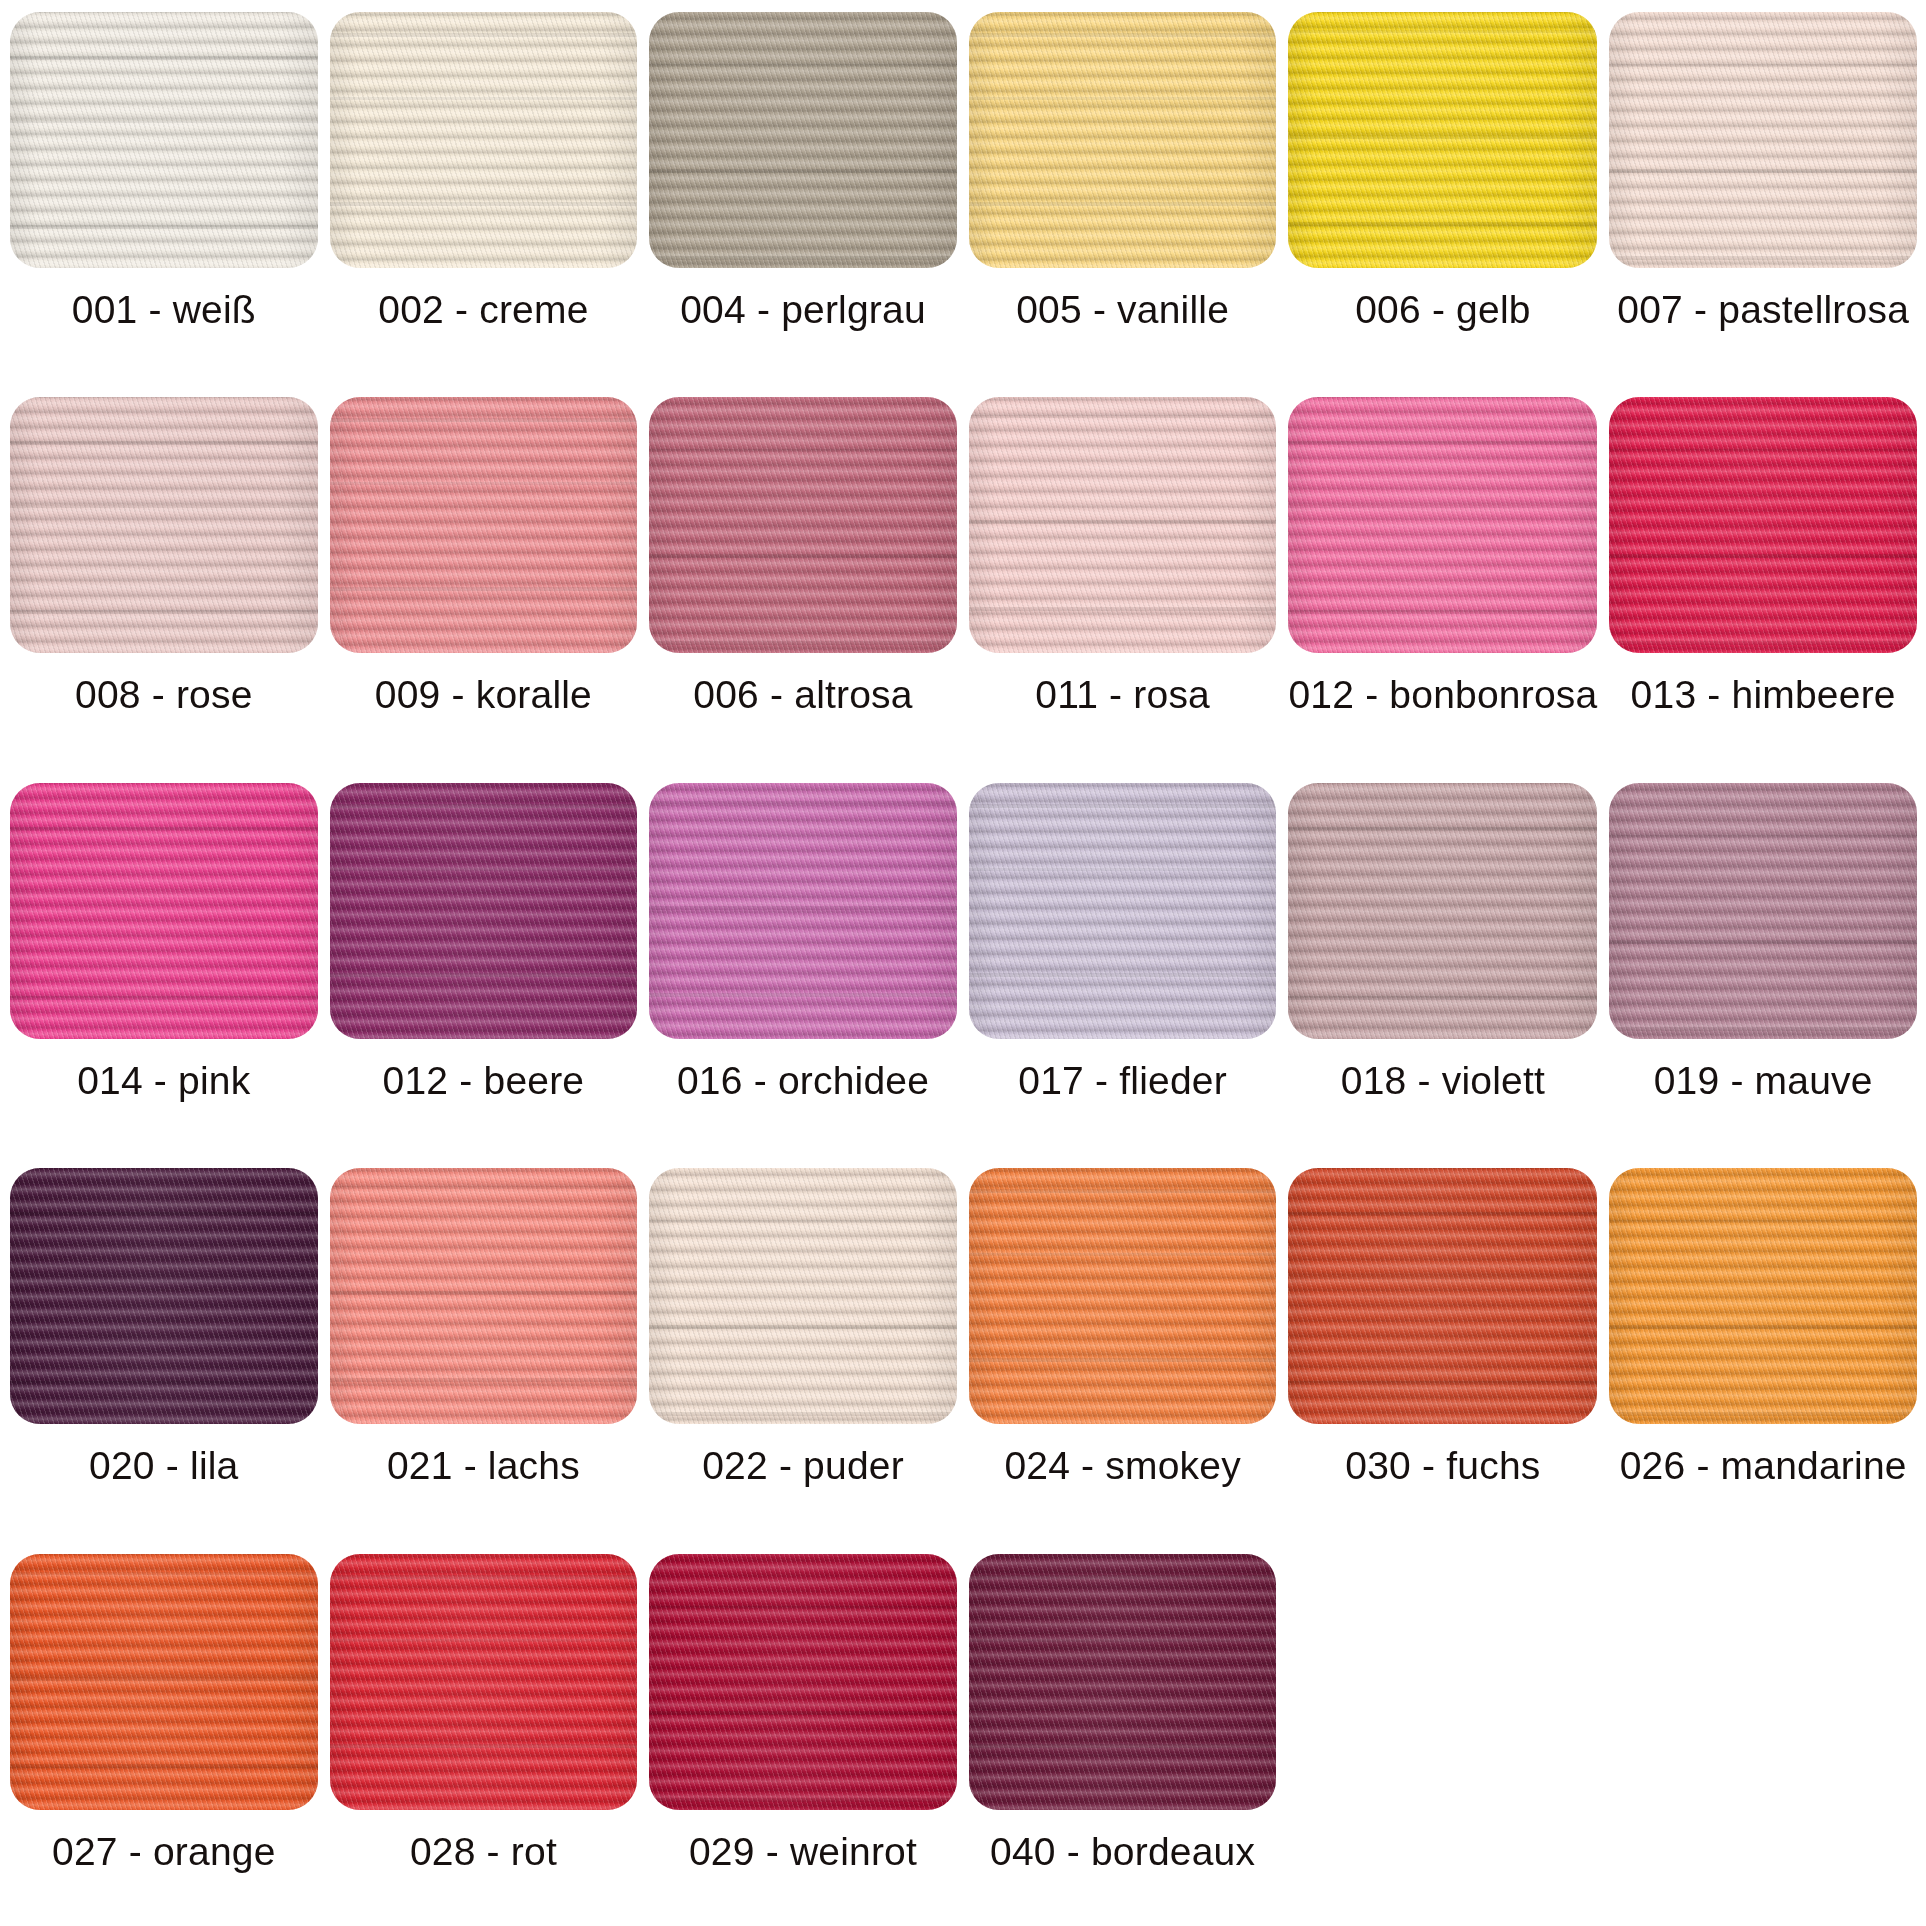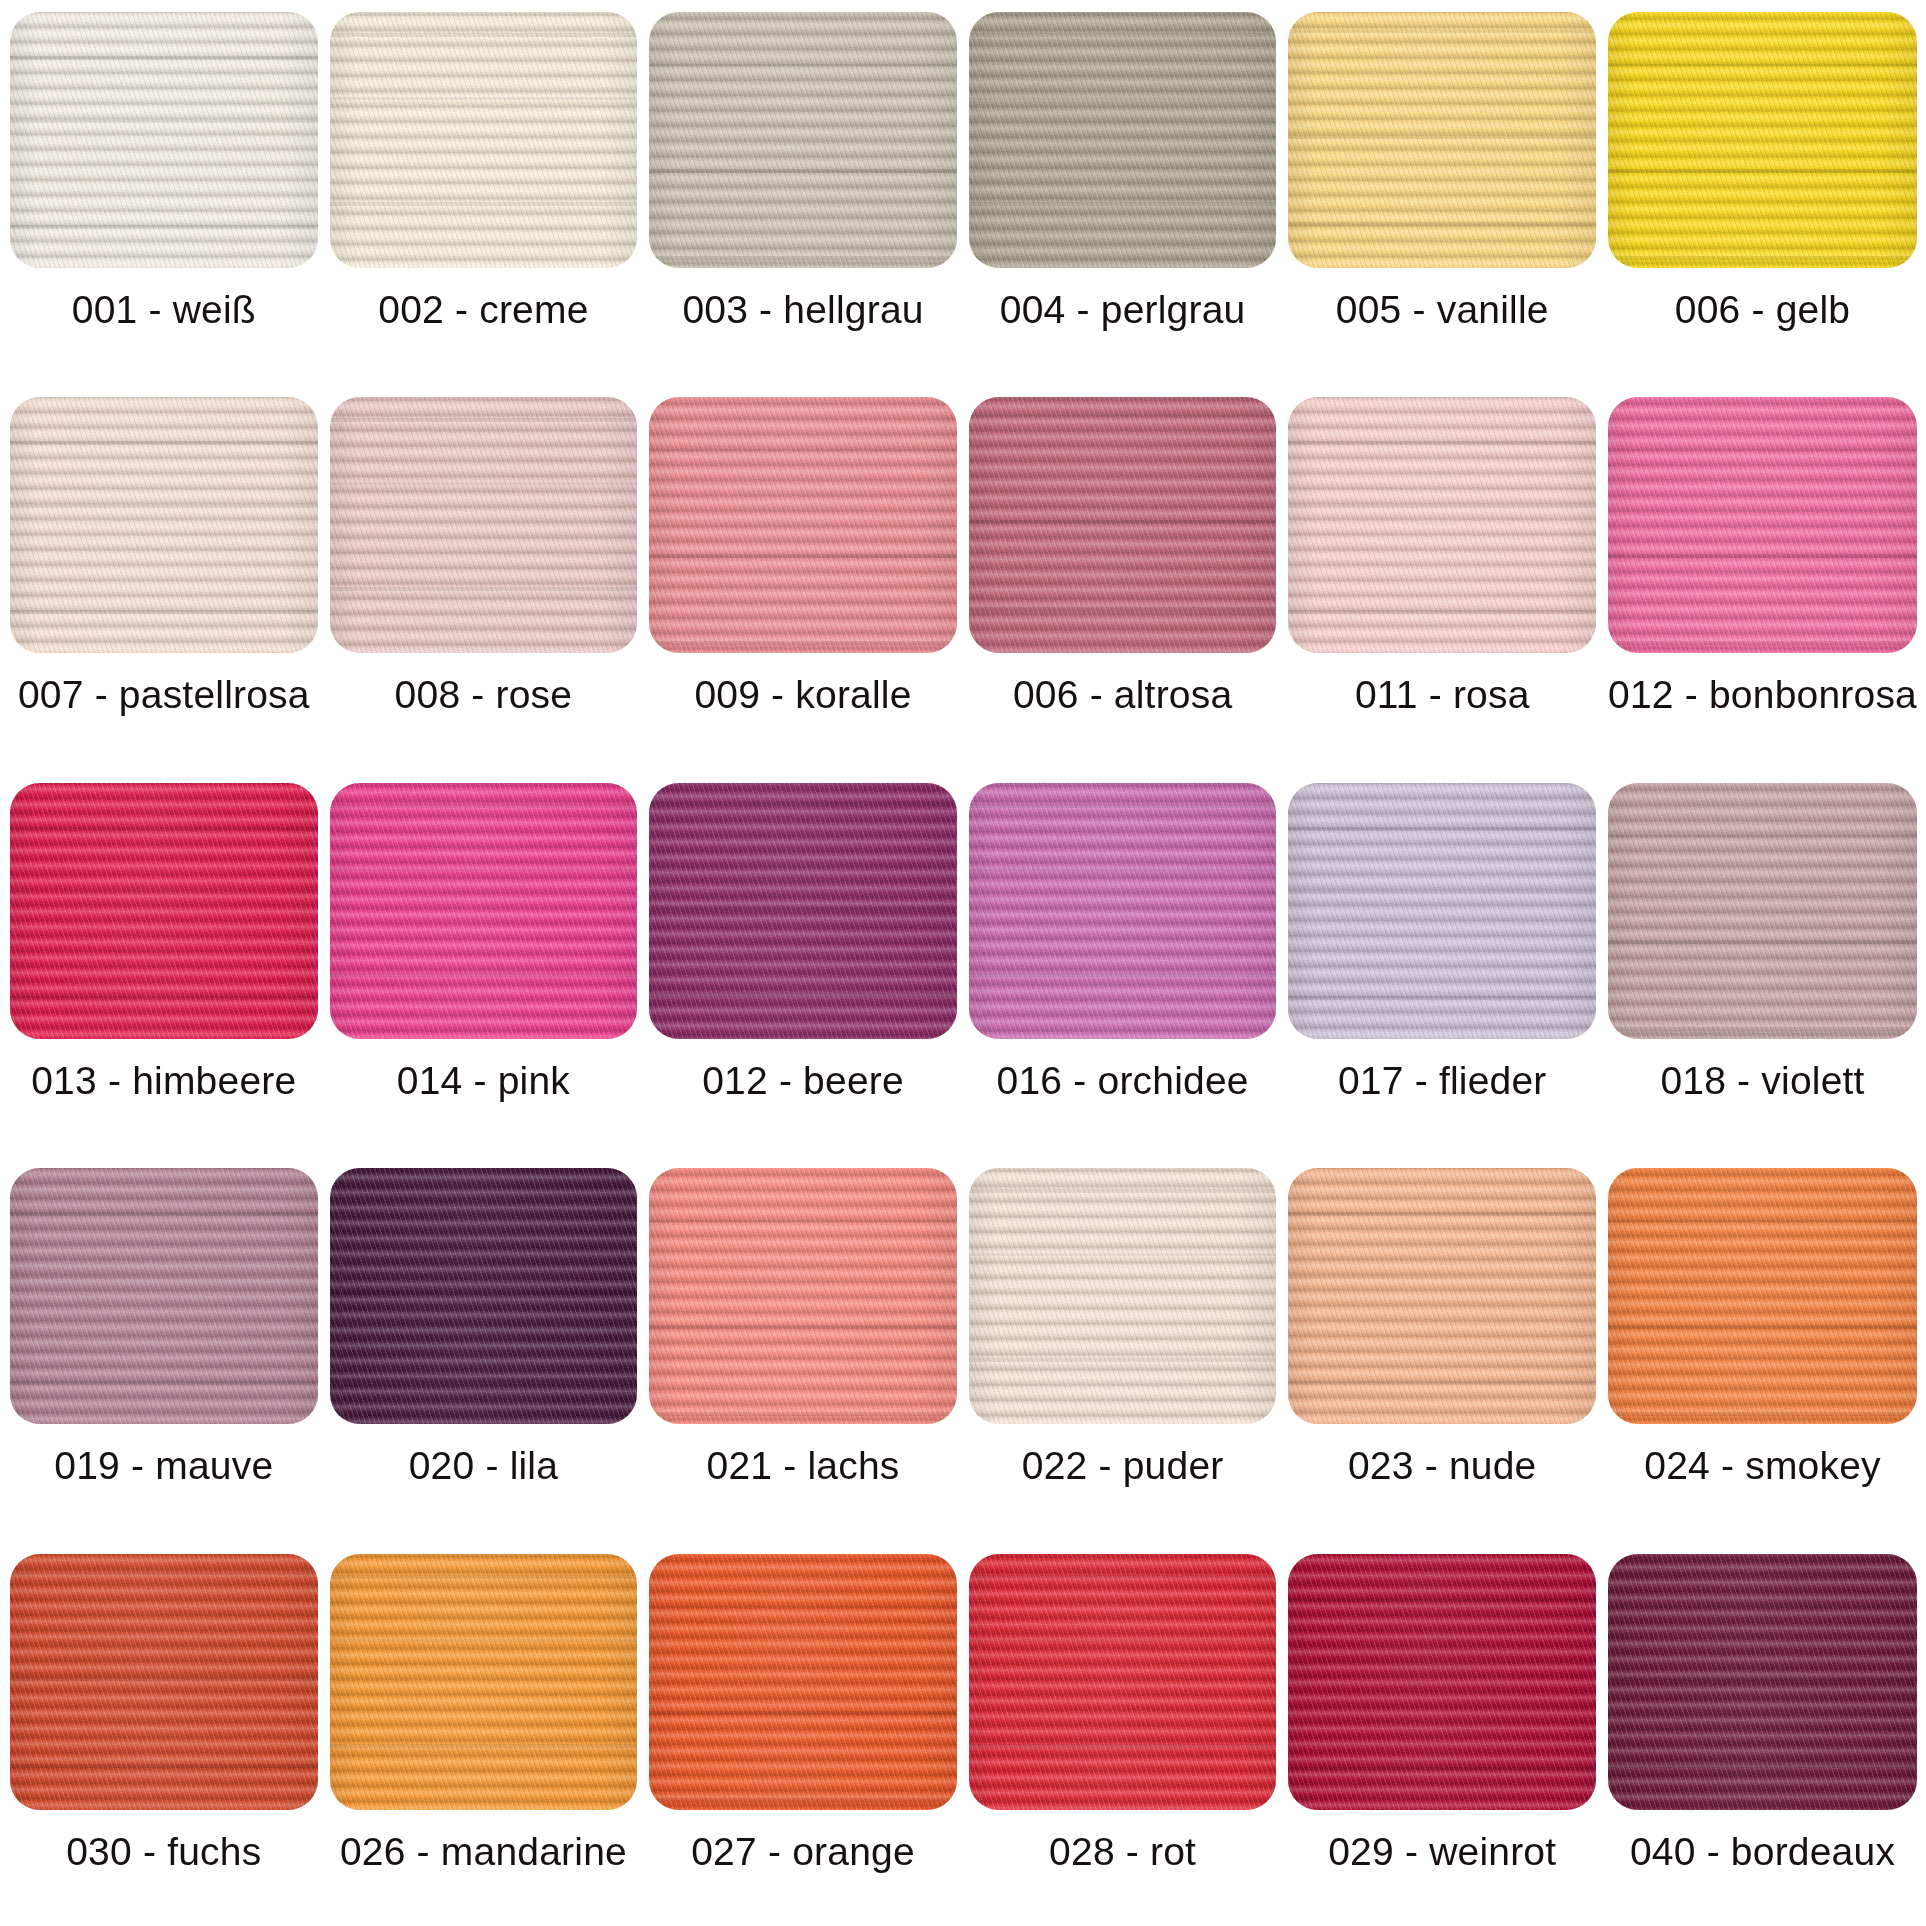--- a/index.html
+++ b/index.html
@@ -138,29 +138,20 @@
     <div class="swatch-cell">
       <div class="swatch-chip" style="background-color: rgb(247, 236, 217);">
         <div class="yarn-rows"></div>
         <div class="yarn-twist"></div>
         <div class="yarn-slubs"></div>
         <div class="yarn-shade"></div>
       </div>
       <div class="swatch-label">002 - creme</div>
     </div>
     <div class="swatch-cell">
-      <div class="swatch-chip" style="background-color: rgb(205, 195, 181);">
-        <div class="yarn-rows"></div>
-        <div class="yarn-twist"></div>
-        <div class="yarn-slubs"></div>
-        <div class="yarn-shade"></div>
-      </div>
-      <div class="swatch-label">003 - hellgrau</div>
-    </div>
-    <div class="swatch-cell">
       <div class="swatch-chip" style="background-color: rgb(177, 165, 147);">
         <div class="yarn-rows"></div>
         <div class="yarn-twist"></div>
         <div class="yarn-slubs"></div>
         <div class="yarn-shade"></div>
       </div>
       <div class="swatch-label">004 - perlgrau</div>
     </div>
     <div class="swatch-cell">
       <div class="swatch-chip" style="background-color: rgb(252, 217, 130);">
@@ -318,29 +309,20 @@
     <div class="swatch-cell">
       <div class="swatch-chip" style="background-color: rgb(246, 227, 213);">
         <div class="yarn-rows"></div>
         <div class="yarn-twist"></div>
         <div class="yarn-slubs"></div>
         <div class="yarn-shade"></div>
       </div>
       <div class="swatch-label">022 - puder</div>
     </div>
     <div class="swatch-cell">
-      <div class="swatch-chip" style="background-color: rgb(247, 183, 144);">
-        <div class="yarn-rows"></div>
-        <div class="yarn-twist"></div>
-        <div class="yarn-slubs"></div>
-        <div class="yarn-shade"></div>
-      </div>
-      <div class="swatch-label">023 - nude</div>
-    </div>
-    <div class="swatch-cell">
       <div class="swatch-chip" style="background-color: rgb(247, 129, 63);">
         <div class="yarn-rows"></div>
         <div class="yarn-twist"></div>
         <div class="yarn-slubs"></div>
         <div class="yarn-shade"></div>
       </div>
       <div class="swatch-label">024 - smokey</div>
     </div>
     <div class="swatch-cell">
       <div class="swatch-chip" style="background-color: rgb(212, 72, 42);">

